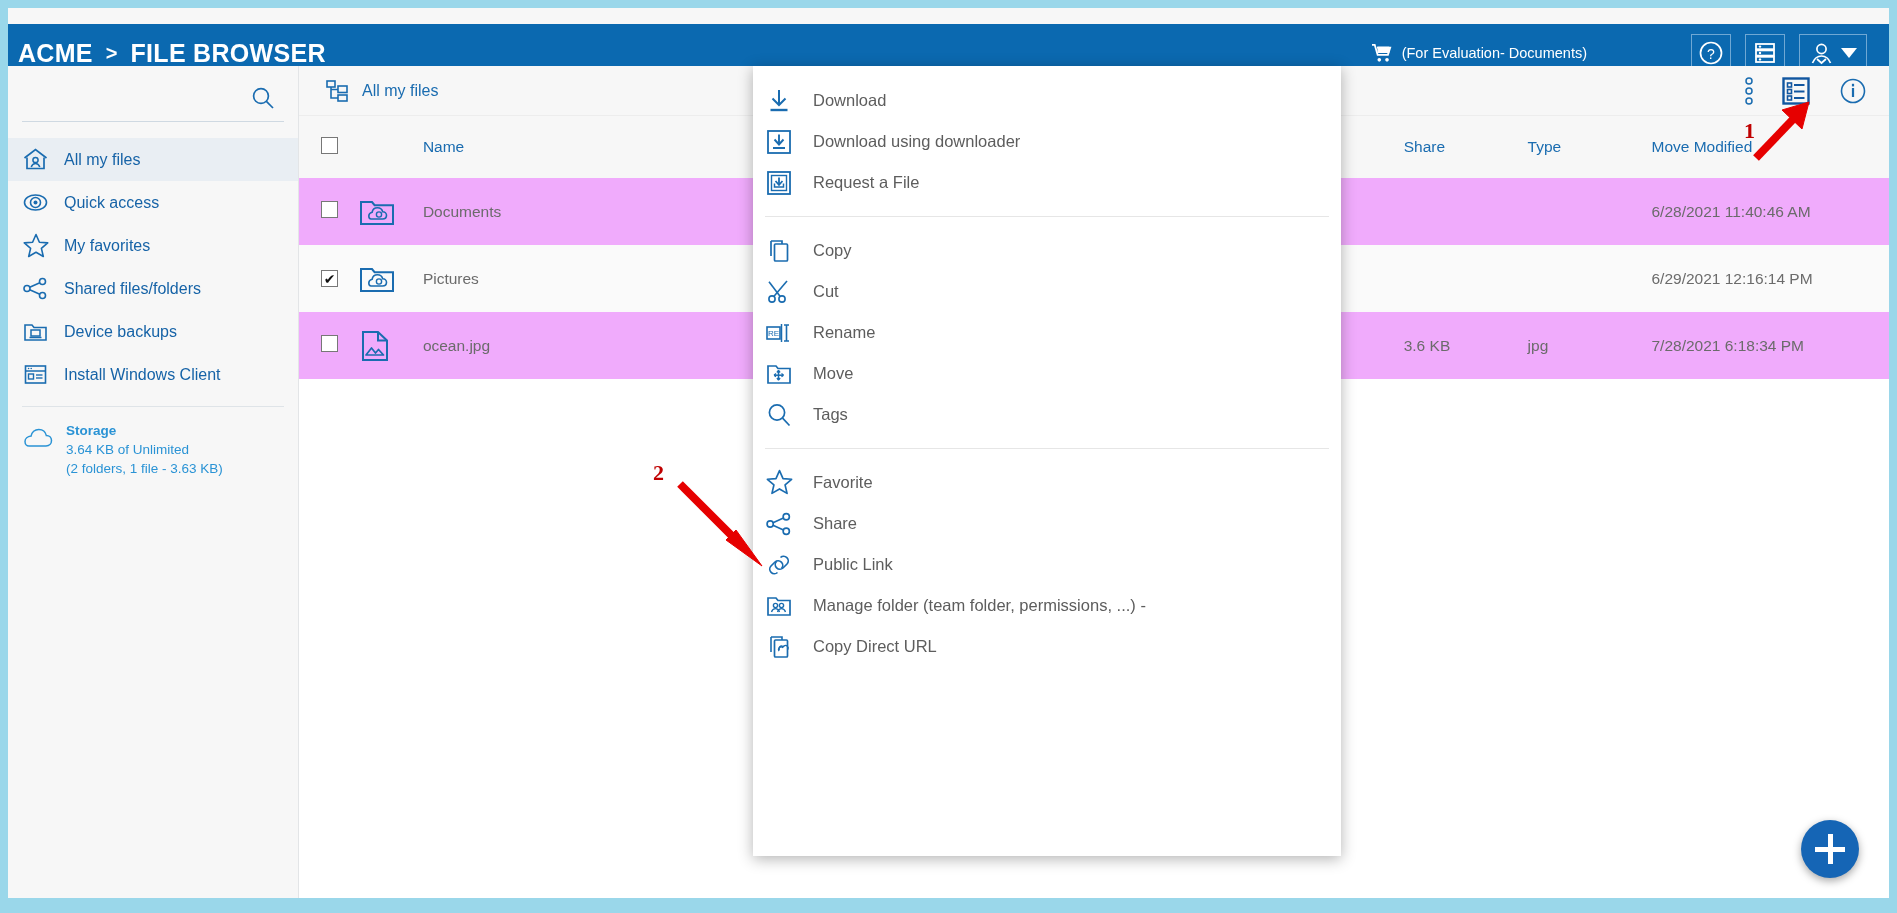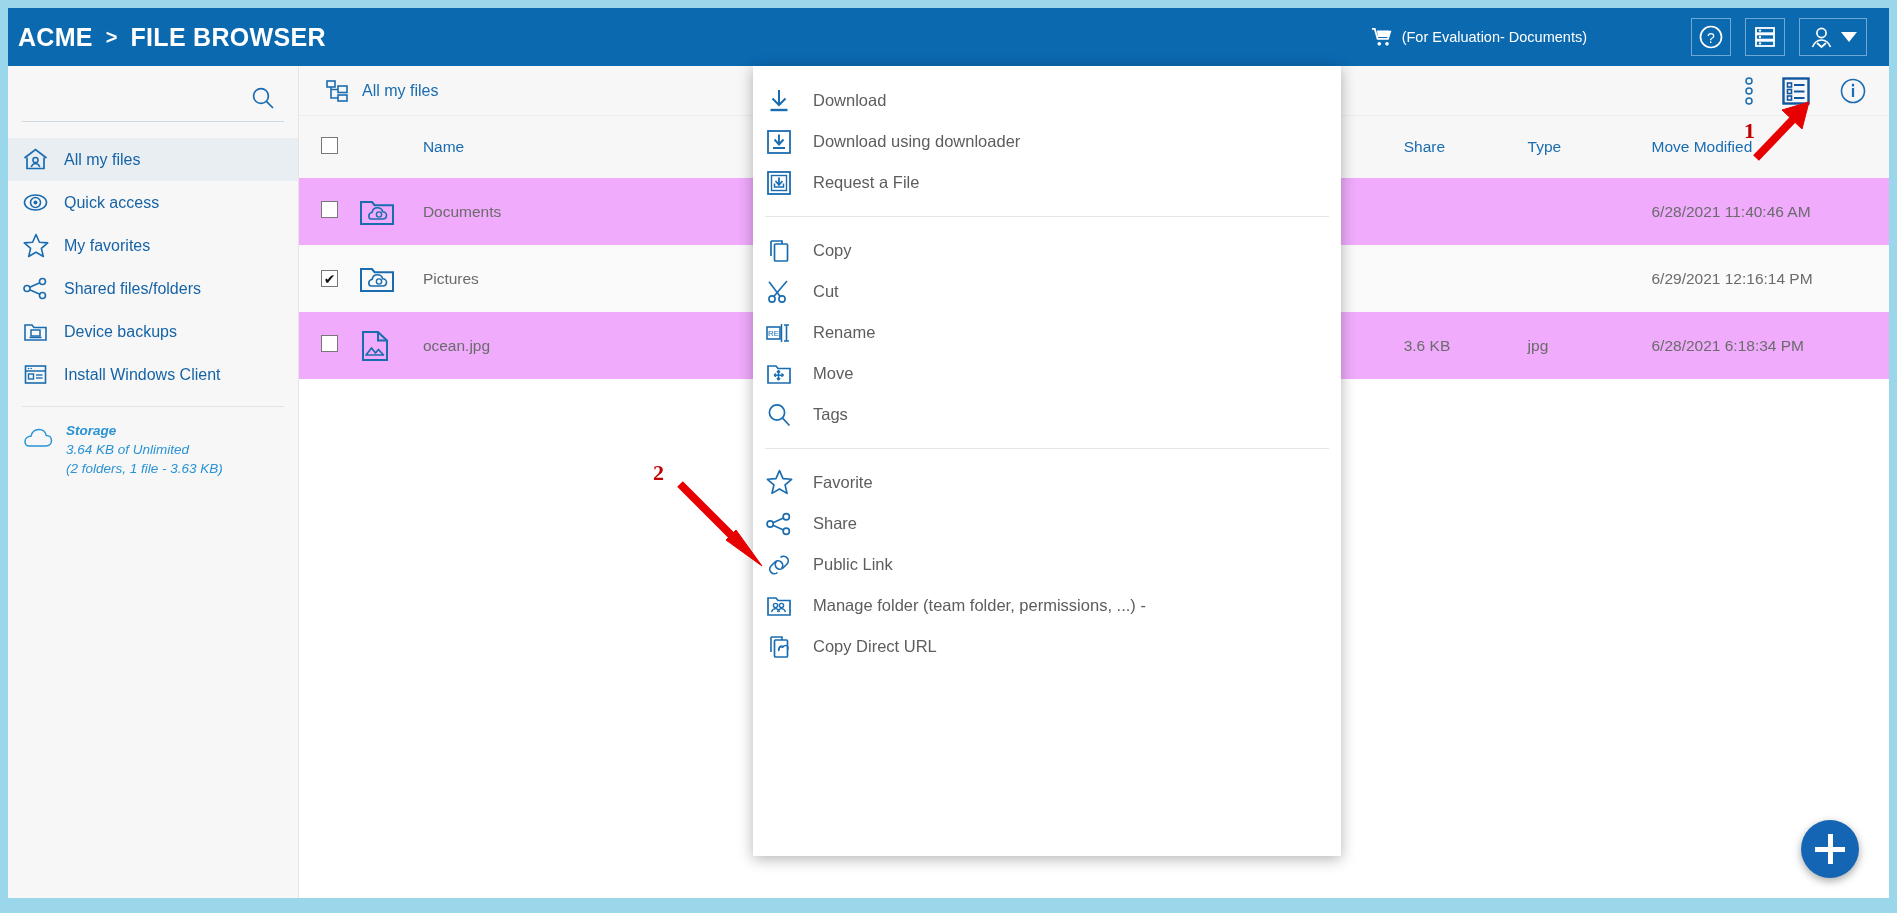--- a/index.html
+++ b/index.html
@@ -12,21 +12,21 @@
   #app {
     position: absolute;
     left: 8px; top: 8px;
     width: 1881px; height: 890px;
     background: #f7f7f7;
     overflow: hidden;
   }
 
   
   .header {
-    position: absolute; left: 0; top: 0;
+    position: absolute; left: 0; top: 16px;
     width: 1881px; height: 58px;
     background: #0b69b0;
     display: flex; align-items: center; justify-content: space-between;
   }
   .brand {
     display: flex; align-items: center;
     margin-left: 10px;
     color: #ffffff;
   }
   .brand-acme {
@@ -93,21 +93,21 @@
   .nav-ico { width: 34px; display: flex; align-items: center; justify-content: flex-start; }
   .nav-label { margin-left: 8px; }
 
   .nav-divider {
     margin: 10px 14px 0 14px; border-top: 1px solid #dfe4e8;
   }
   .storage {
     display: flex; margin: 14px 0 0 14px; color: #2a93d5;
   }
   .storage-ico { width: 44px; padding-top: 6px; }
-  .storage-txt { font-style: italic; font-size: 13.5px; line-height: 19px; }
+  .storage-txt { font-size: 13.5px; line-height: 19px; }
   .storage-title { font-weight: bold; }
 
   
   .main {
     position: absolute; left: 291px; top: 58px;
     width: 1590px; height: 832px;
     background: #ffffff;
   }
   .toolbar {
     height: 50px; background: #f7f7f7;
@@ -469,21 +469,21 @@
                 <path d="M19 3v8.5h9" fill="none" stroke="#1a6cb0" stroke-width="2"></path>
                 <path d="M7 26l5.5-7 4 5 3-3.5 5 5.5z" fill="none" stroke="#1a6cb0" stroke-width="1.7" stroke-linejoin="round"></path>
               </svg>
             </span>
           </td>
           <td class="col-name">ocean.jpg</td>
           <td class="col-pad"></td>
           <td class="col-ver">V2</td>
           <td class="col-size">3.6 KB</td>
           <td class="col-type">jpg</td>
-          <td class="col-mod">6/28/2021 6:18:34 PM</td>
+          <td class="col-mod">7/28/2021 6:18:34 PM</td>
         </tr>
 
       </tbody>
     </table>
   </div>
 
   <div class="ctxmenu">
 
     <div class="ctx-item">
       <span class="ctx-ico">

